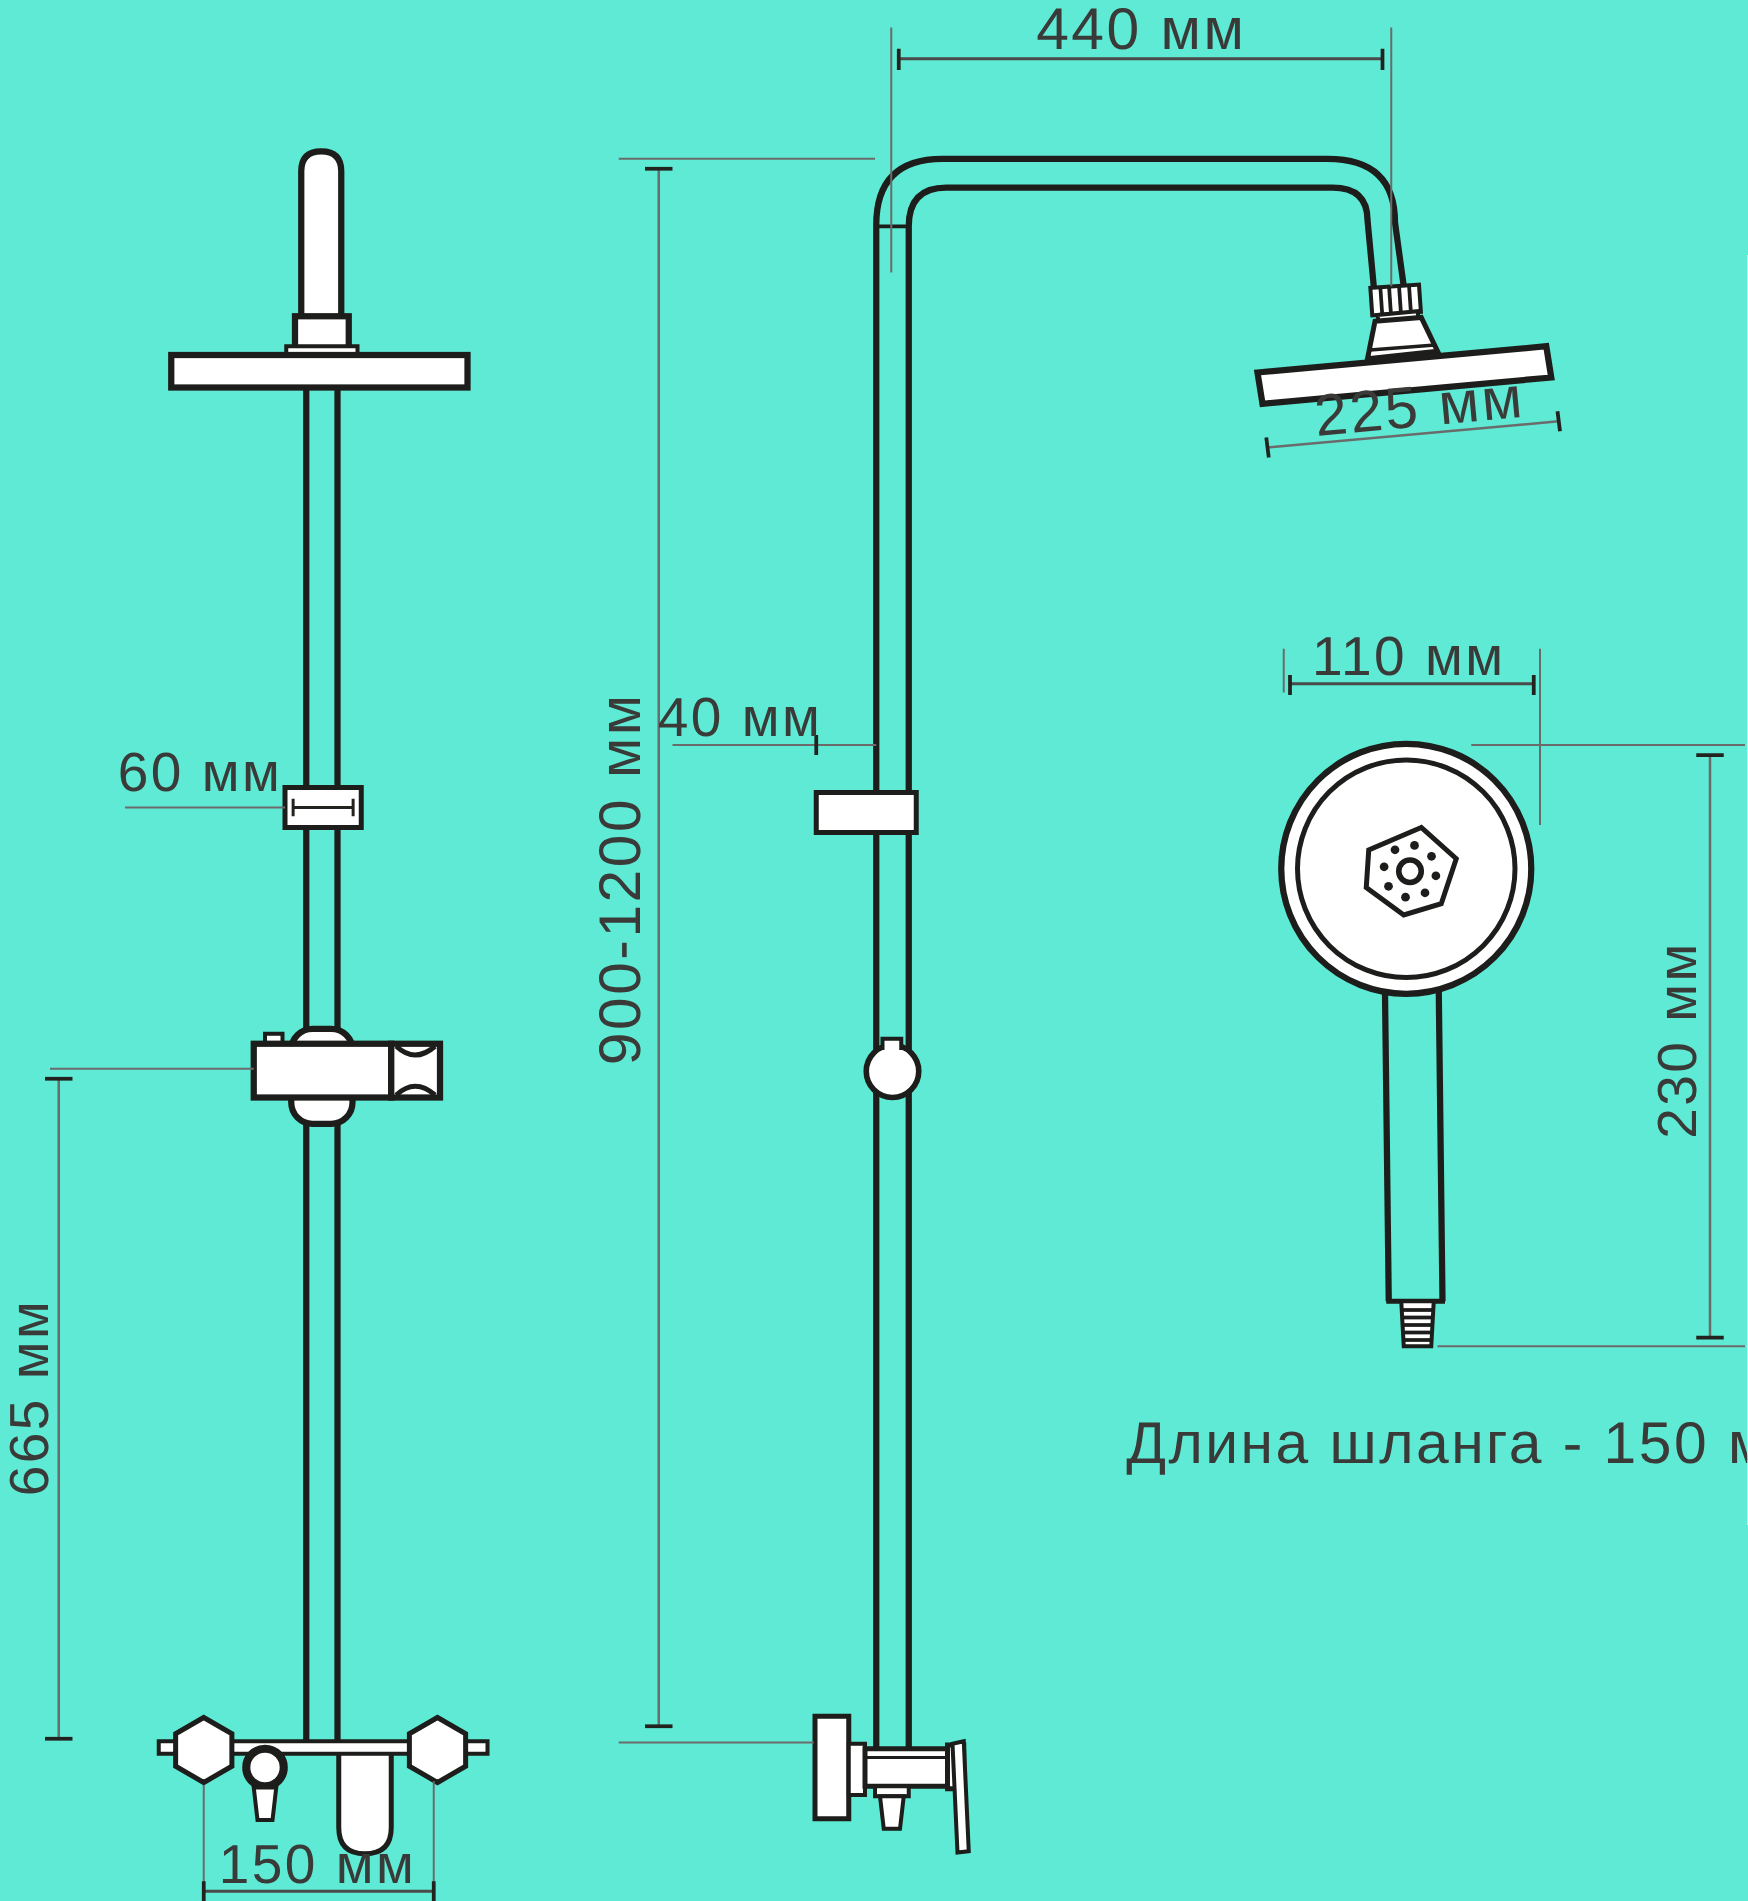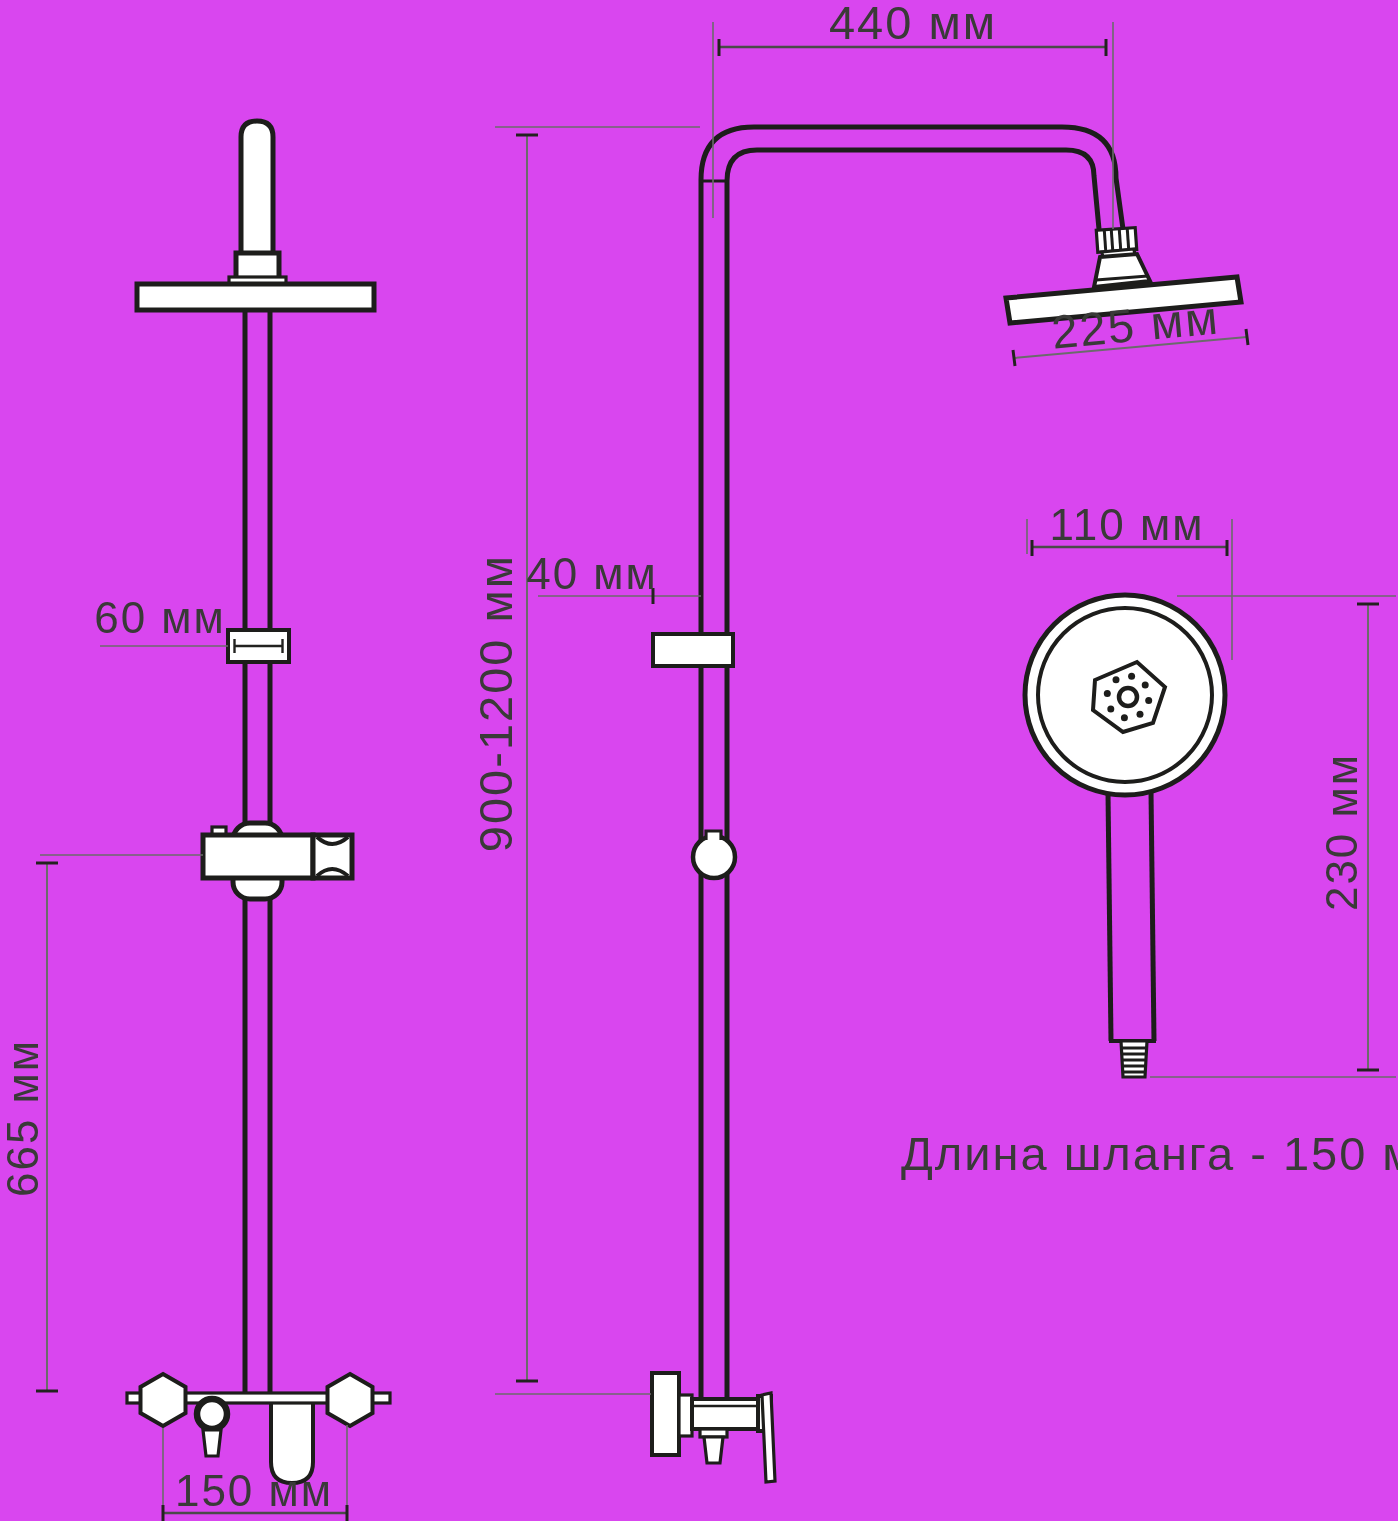--- a/index.html
+++ b/index.html
@@ -1,16 +1,16 @@
 <!DOCTYPE html>
 <html><head>
 <meta charset="utf-8">
 <style>
   html,body{margin:0;padding:0;background:#ffffff;}
-  #stage{position:relative;width:1398px;height:1521px;background:#d946ef;overflow:hidden;}
+  #stage{position:relative;width:1398px;height:1521px;background:#5eead4;overflow:hidden;}
   svg{display:block;}
   .ln   {stroke:#1d1d1b;stroke-width:5;fill:none;stroke-linecap:butt;}
   .ln4  {stroke:#1d1d1b;stroke-width:4;fill:none;}
   .ln3  {stroke:#1d1d1b;stroke-width:3;fill:none;}
   .shape{stroke:#1d1d1b;stroke-width:5;fill:#ffffff;}
   .shape4{stroke:#1d1d1b;stroke-width:4;fill:#ffffff;}
   .shape3{stroke:#1d1d1b;stroke-width:3.2;fill:#ffffff;}
   .ext  {stroke:#6b6b6b;stroke-width:1.6;fill:none;}
   .dim  {stroke:#4a4a48;stroke-width:2.4;fill:none;}
   .dimv {stroke:#6b6b6b;stroke-width:2;fill:none;}

